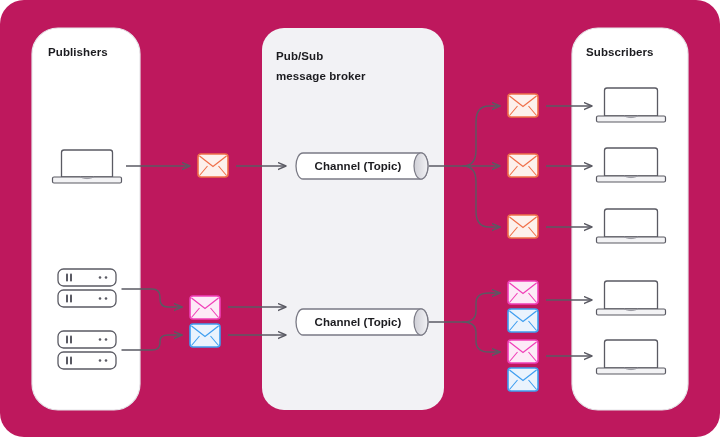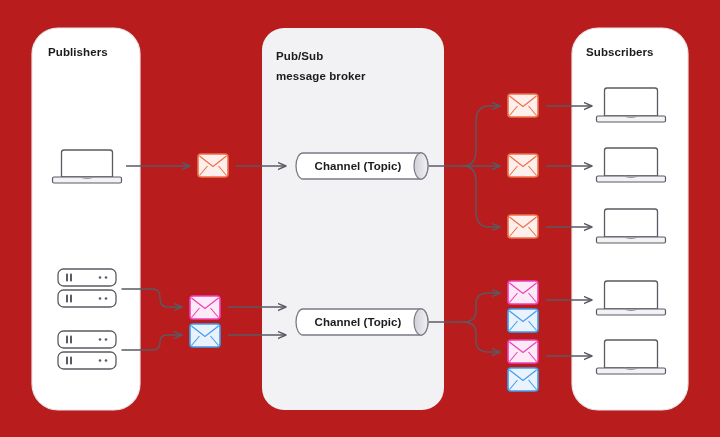--- a/index.html
+++ b/index.html
@@ -10,21 +10,22 @@
   body {
     width: 720px;
     height: 437px;
     overflow: hidden;
     font-family: "Liberation Sans", sans-serif;
   }
   #diagram {
     position: relative;
     width: 720px;
     height: 437px;
-    background: #b91c1c;
+    background: #be185d;
+    border-radius: 24px;
   }
   svg.canvas {
     position: absolute;
     top: 0;
     left: 0;
     width: 720px;
     height: 437px;
   }
   .panel-label {
     font-family: "Liberation Sans", sans-serif;

